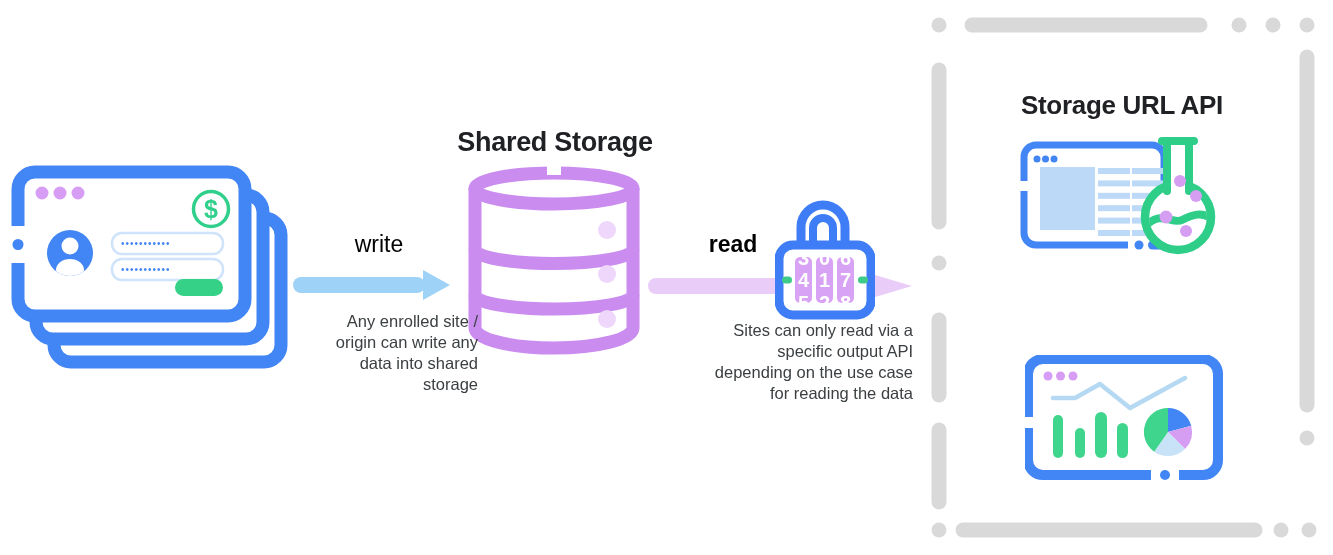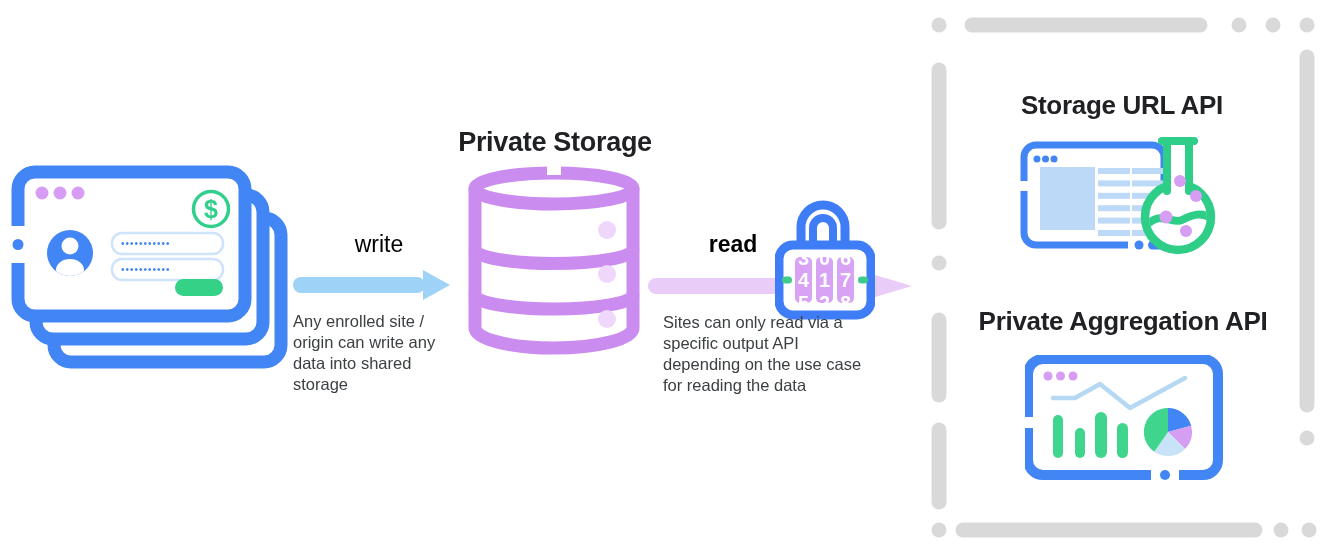--- a/index.html
+++ b/index.html
@@ -9,21 +9,21 @@
   }
   .abs{position:absolute;}
   .title{
     font-weight:700;font-size:27px;letter-spacing:-0.3px;color:#202124;
     text-align:center;white-space:nowrap;
   }
   .flow-label{
     font-size:23px;color:#000000;text-align:center;white-space:nowrap;
   }
   .desc{
-    font-size:16.5px;line-height:21px;color:#3c4043;white-space:pre-line;
+    font-size:16.5px;line-height:21px;color:#3c4043;white-space:pre-line;text-align:right;
   }
 </style>
 </head>
 <body>
 
 <div id="canvas">
 
   <svg class="abs" style="left:925px;top:10px;" width="400" height="535" viewBox="0 0 400 535">
     <g stroke="#d9d9d9" stroke-width="15" stroke-linecap="round" fill="#d9d9d9">
 
@@ -239,30 +239,29 @@
     </g>
 
     <g>
       <path d="M143 77 L143 53 A24 24 0 0 1 166.2 70.8 Z" fill="#4285f4"></path>
       <path d="M143 77 L166.2 70.8 A24 24 0 0 1 160 94 Z" fill="#d69ef3"></path>
       <path d="M143 77 L160 94 A24 24 0 0 1 129.2 96.7 Z" fill="#c8e2f8"></path>
       <path d="M143 77 L129.2 96.7 A24 24 0 0 1 143 53 Z" fill="#3fd58d"></path>
     </g>
   </svg>
 
-  <div class="abs title" style="left:455px;top:127px;width:200px;">Private Storage</div>
+  <div class="abs title" style="left:455px;top:127px;width:200px;">Shared Storage</div>
 
   <div class="abs flow-label" style="left:300px;top:231px;width:158px;">write</div>
   <div class="abs desc" style="left:293px;top:311px;width:185px;">Any enrolled site /
 origin can write any
 data into shared
 storage</div>
 
   <div class="abs flow-label" style="left:668px;top:231px;width:130px;font-weight:bold;">read</div>
-  <div class="abs desc" style="left:663px;top:312px;width:250px;">Sites can only read via a
+  <div class="abs desc" style="left:663px;top:320px;width:250px;">Sites can only read via a
 specific output API
 depending on the use case
 for reading the data</div>
 
   <div class="abs title" style="left:972px;top:90px;width:300px;font-size:26px;">Storage URL API</div>
-  <div class="abs title" style="left:923px;top:306px;width:400px;font-size:26px;">Private Aggregation API</div>
 
 </div>
 
 </body></html>

